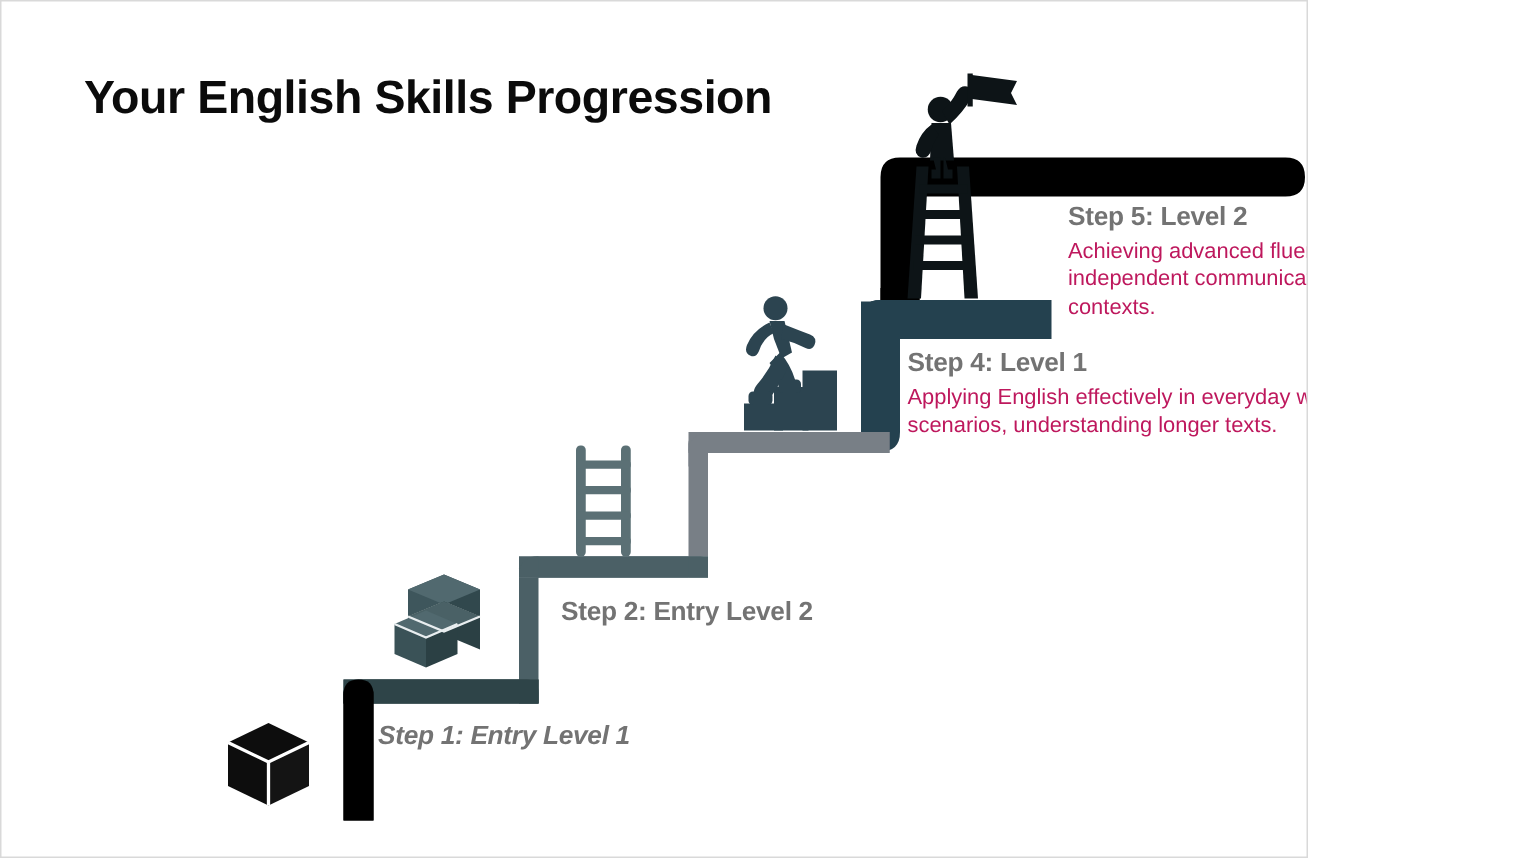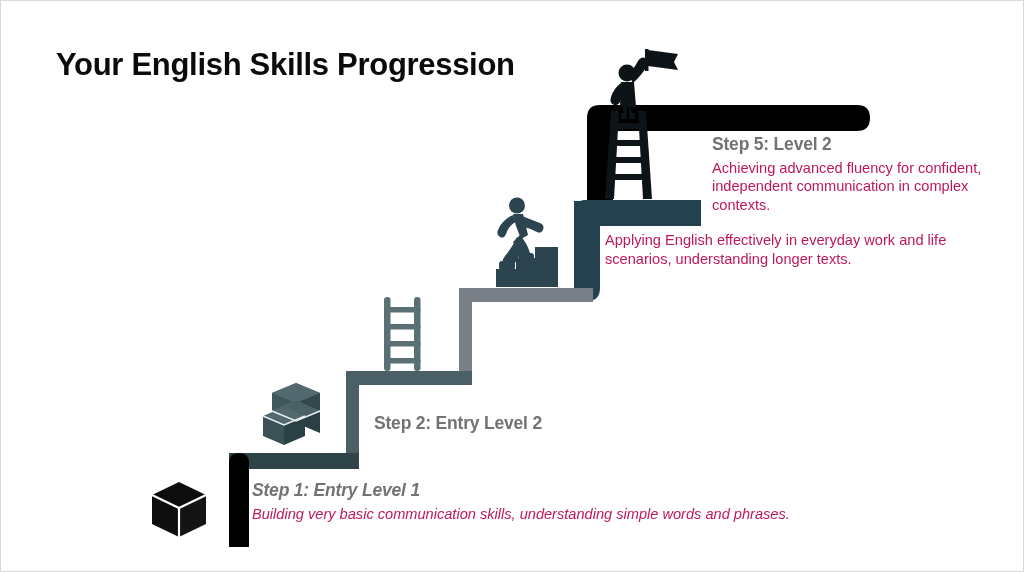--- a/index.html
+++ b/index.html
@@ -5,21 +5,21 @@
   html, body {
     margin: 0;
     padding: 0;
     background: #ffffff;
   }
   body {
     font-family: "Liberation Sans", sans-serif;
   }
   #canvas {
     position: relative;
-    width: 1024px;
+    width: 872px;
     height: 572px;
     background: #ffffff;
     border: 1px solid #d9d9d9;
     box-sizing: border-box;
     overflow: hidden;
   }
   #title {
     position: absolute;
     left: 55px;
     top: 46px;
@@ -48,21 +48,21 @@
     margin: 0 0 4px 0;
   }
   .step-desc {
     font-size: 14.6px;
     font-weight: normal;
     color: #be185d;
     line-height: 1.28;
     margin: 0;
   }
   #s1 { left: 251px; top: 479px; width: 560px; font-style: italic; }
-  #s2 { left: 373px; top: 412px; width: 470px; }
+  #s2 { left: 373px; top: 396px; width: 470px; }
   #s3 { left: 489px; top: 313px; width: 470px; }
   #s4 { left: 604px; top: 230px; width: 400px; }
   #s5 { left: 711px; top: 133px; width: 300px; }
   #s5 .step-desc { line-height: 1.26; }
 </style>
 </head>
 <body>
 
 <div id="canvas">
 
@@ -175,29 +175,29 @@
       <path d="M 20 56 L 22 64 L 19 64 L 19 70 L 25 70 L 25 56 Z" fill="#0d1417"></path>
       <path d="M 28 56 L 30 64 L 33 64 L 33 70 L 27 70 L 27 56 Z" fill="#0d1417"></path>
 
       <rect x="43" y="0" width="3.5" height="22" fill="#0d1417"></rect>
       <path d="M 46 1 L 76 5 L 72 13 L 76 21 L 46 17 Z" fill="#0d1417"></path>
     </g>
   </svg>
 
   <div class="step-text" id="s1">
     <p class="step-head">Step 1: Entry Level 1</p>
-    <p class="step-desc">Building very basic communication skills, understanding simple words and phrases.</p>
   </div>
 
   <div class="step-text" id="s2">
     <p class="step-head">Step 2: Entry Level 2</p>
   </div>
 
 
   <div class="step-text" id="s4">
+    <p class="step-head">Step 4: Level 1</p>
     <p class="step-desc">Applying English effectively in everyday work and life scenarios, understanding longer texts.</p>
   </div>
 
   <div class="step-text" id="s5">
     <p class="step-head">Step 5: Level 2</p>
     <p class="step-desc">Achieving advanced fluency for confident, independent communication in complex contexts.</p>
   </div>
 
 </div>
 

